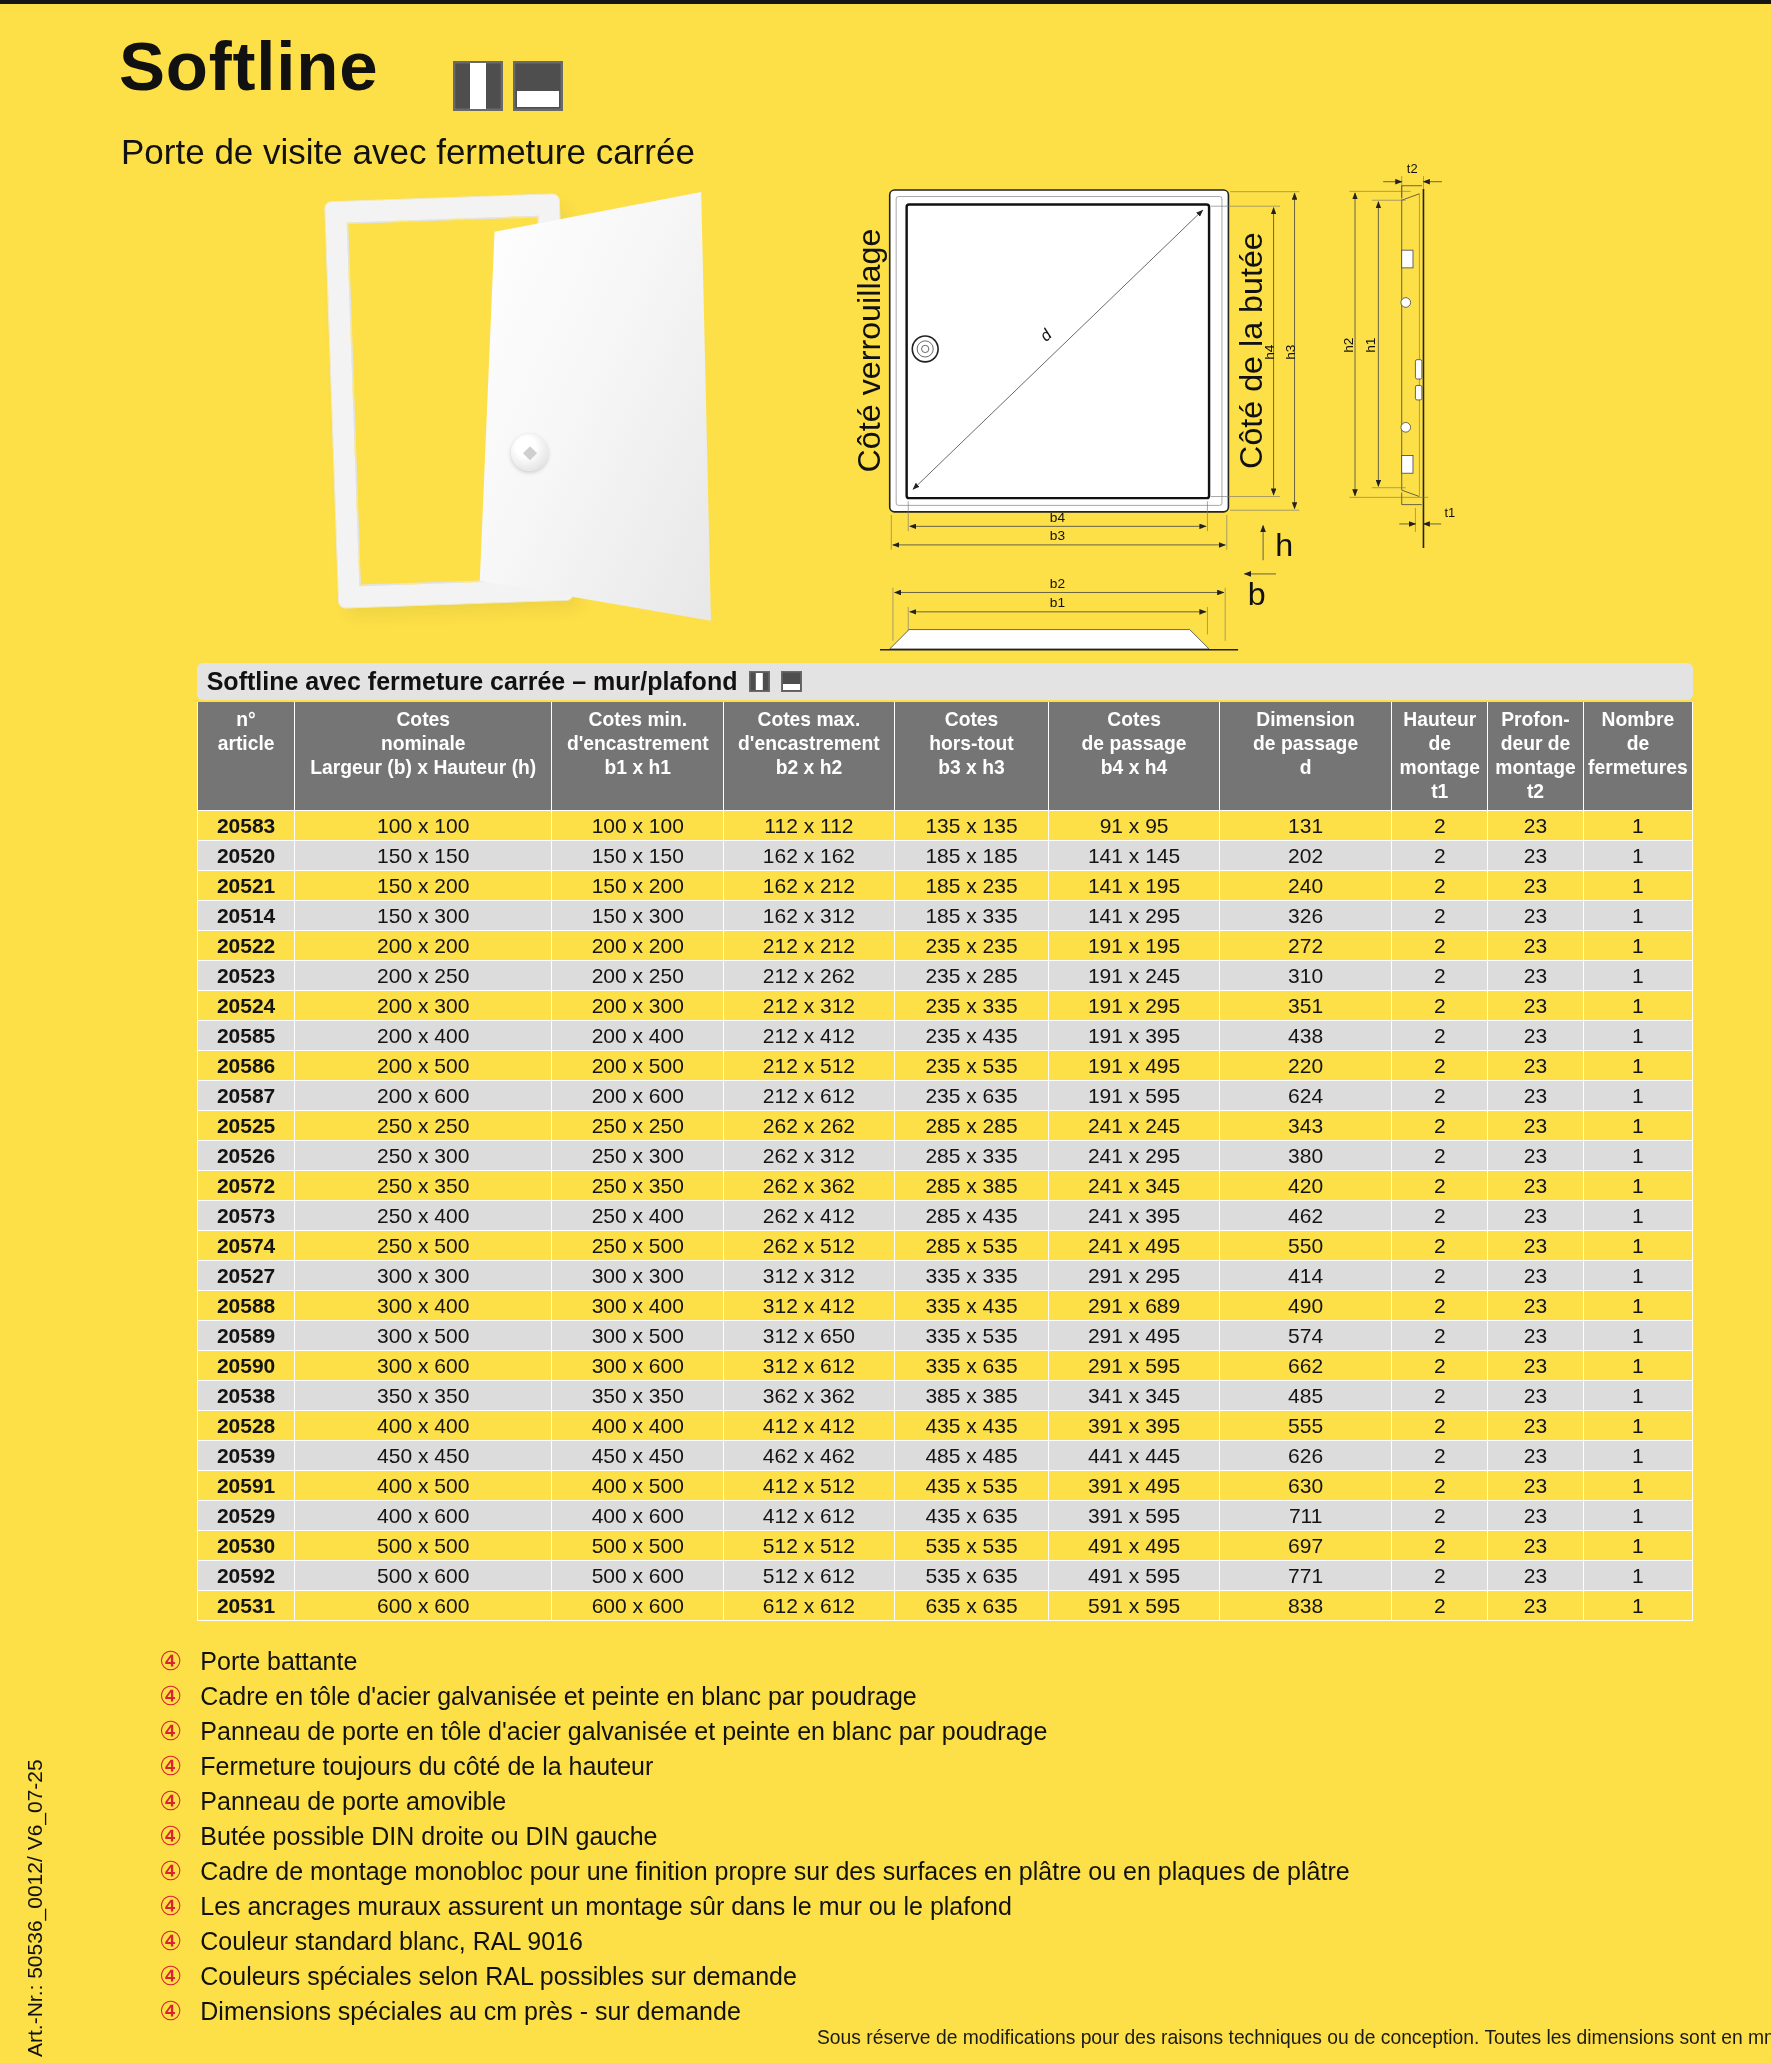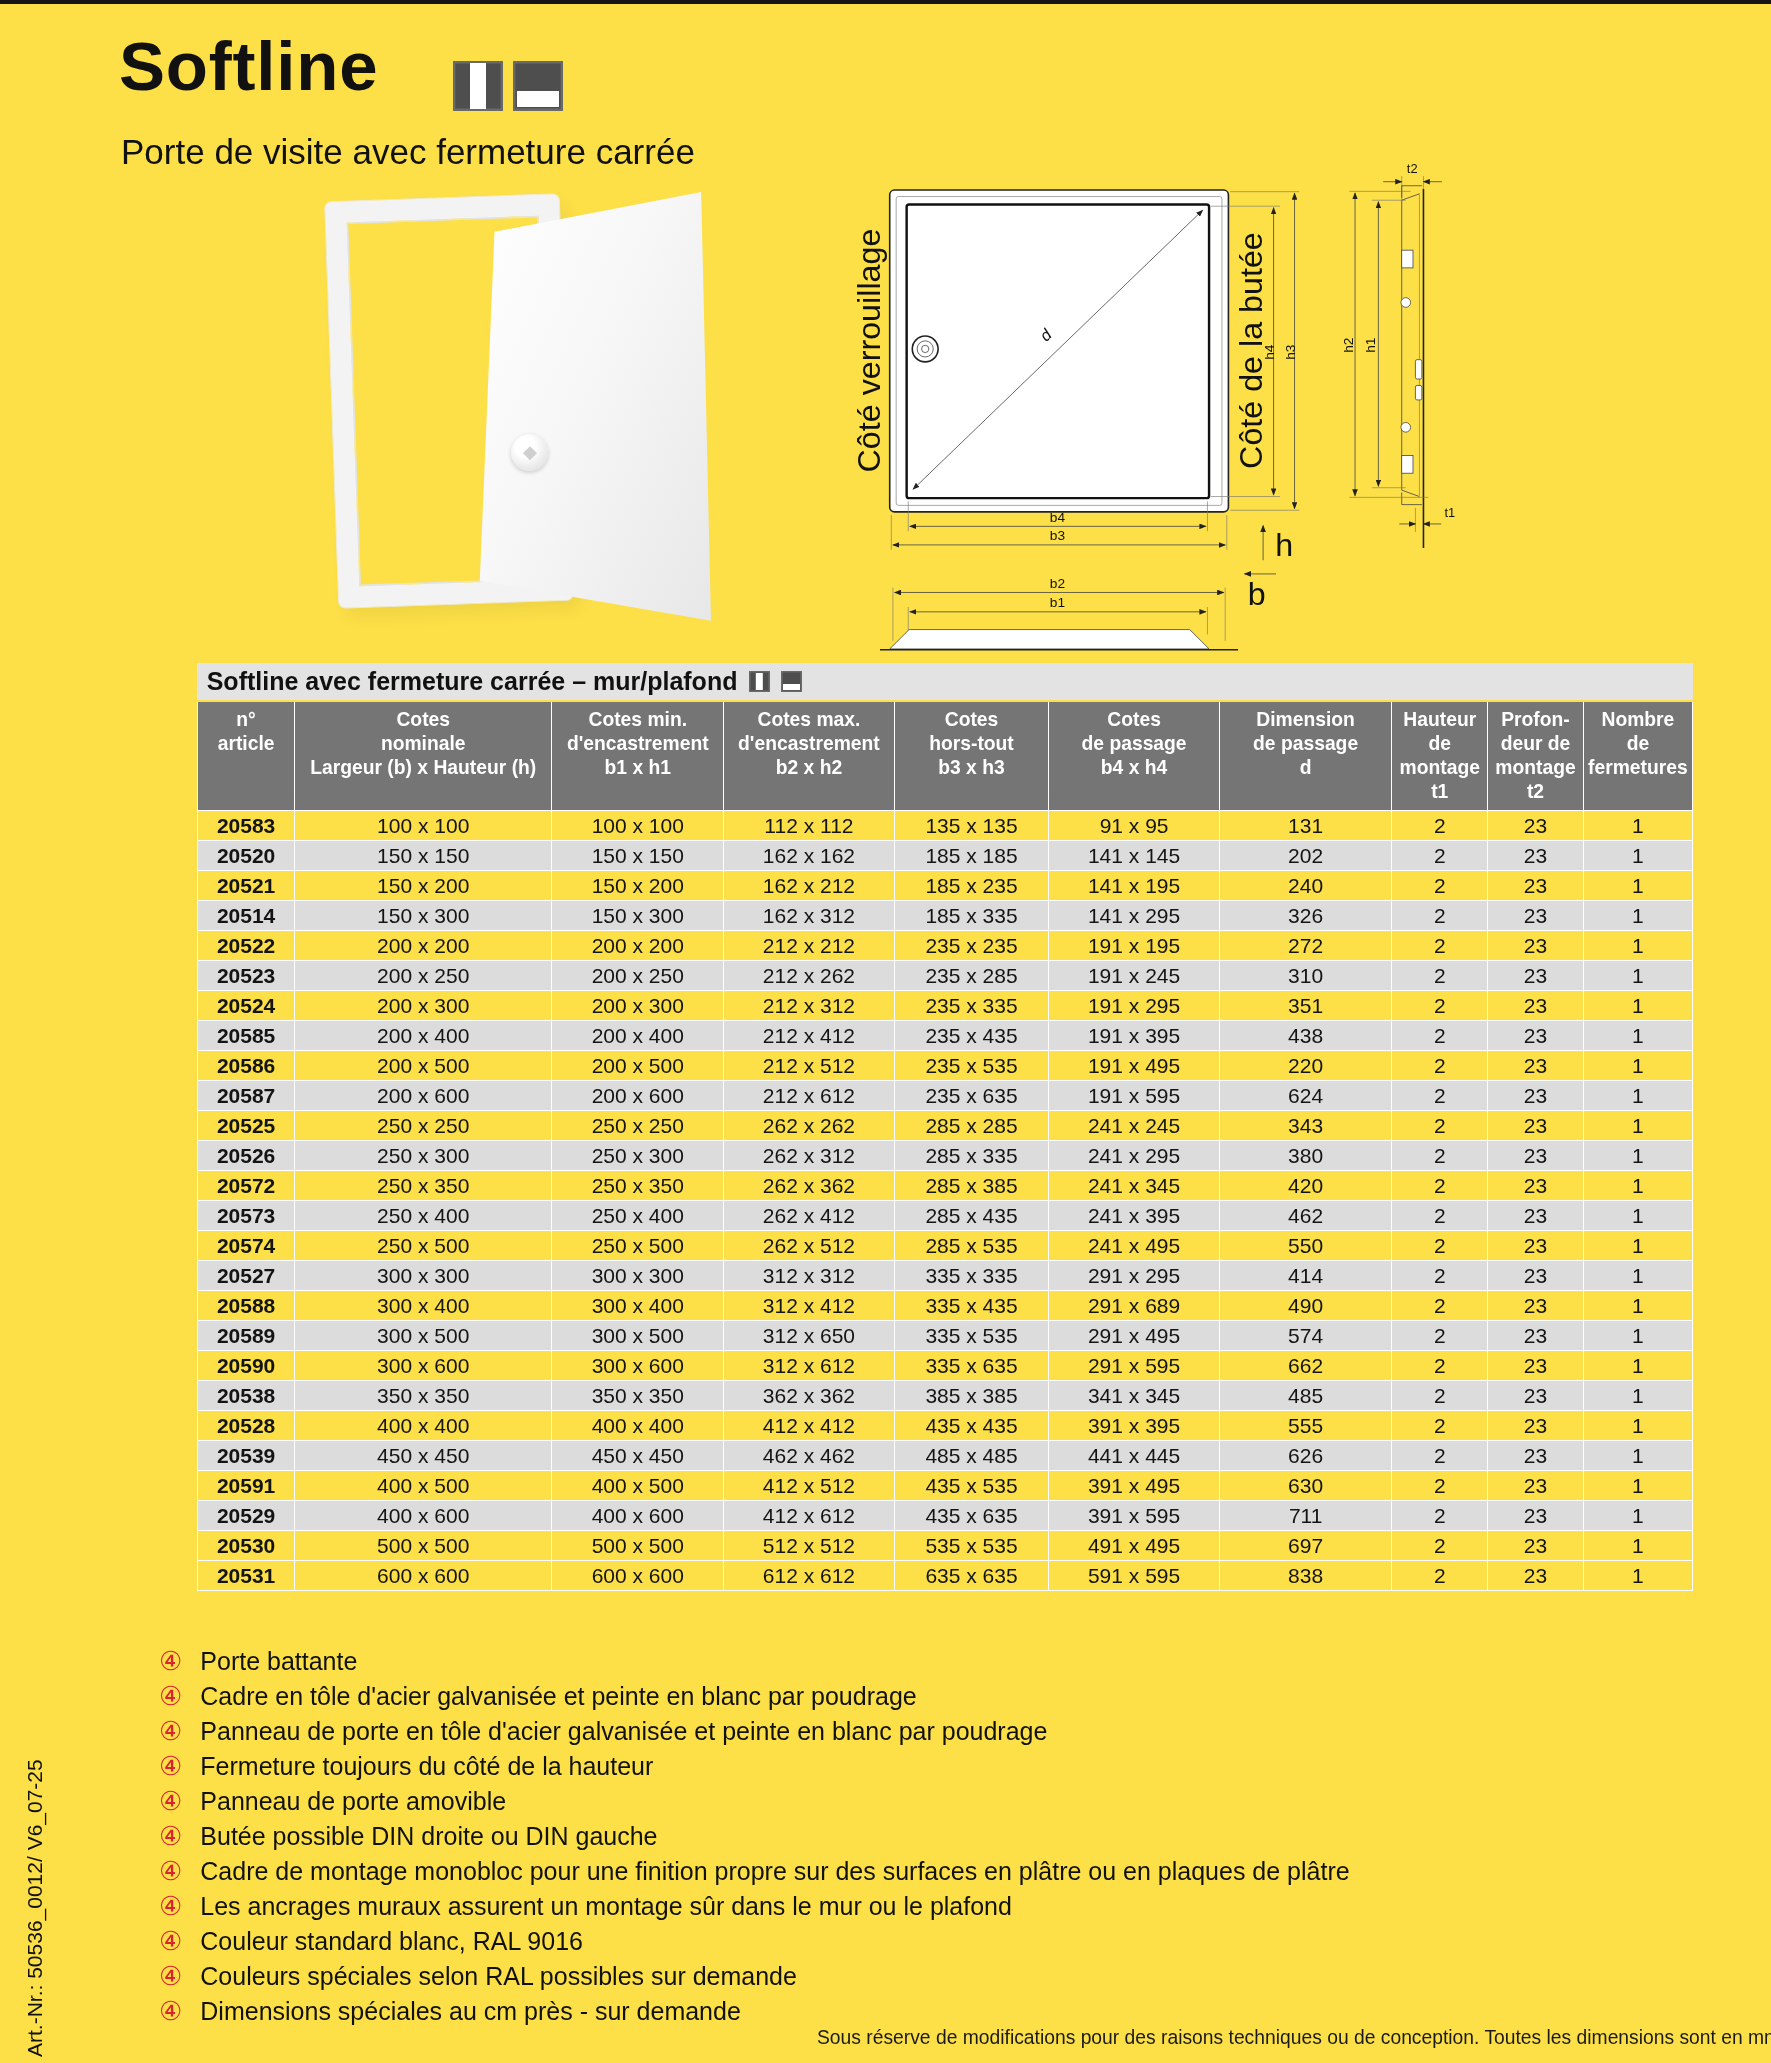--- a/index.html
+++ b/index.html
@@ -39,21 +39,21 @@
   .biglab{font-size:40px;}
   .dlab{font-size:20px;font-style:italic;}
   .thin{stroke:#444;stroke-width:1;}
   .xthin{stroke:#777;stroke-width:.8;}
   .med{stroke:#222;stroke-width:2;}
   .thick{stroke:#111;stroke-width:3;}
 
   
   .tablewrap{position:absolute;left:197px;top:663px;width:1496px;}
   .tbar{height:37px;background:#e3e3e3;display:flex;align-items:center;gap:11.3px;
-        padding-left:9.7px;box-sizing:border-box;font-weight:bold;font-size:25px;}
+        padding-left:9.7px;box-sizing:border-box;font-weight:bold;font-size:25px;border-radius:6px;}
   .mini{width:21px;height:21px;}
   .mini.icon-wall{box-shadow:inset 0 0 0 1.6px #6a6a6a;}
   .mini.icon-wall::after{width:6.4px;top:1.6px;bottom:1.6px;}
   .mini.icon-ceil{box-shadow:inset 0 0 0 1.6px #6a6a6a;}
   .mini.icon-ceil::after{left:1.6px;right:1.6px;bottom:1.6px;height:6.4px;}
   table{width:100%;border-collapse:collapse;table-layout:fixed;margin-top:1.6px;}
   th{background:#757575;color:#fff;font-weight:bold;font-size:19.3px;line-height:1.24;
      vertical-align:top;padding:6.4px 1.6px;height:100px;box-sizing:border-box;
      border-left:1.6px solid #fff;border-right:1.6px solid #fff;text-align:center;}
   td{font-size:21px;text-align:center;height:30px;padding:0;border:1.6px solid #fff;
@@ -522,20 +522,32 @@
             <td>500 x 500</td>
             <td>500 x 500</td>
             <td>512 x 512</td>
             <td>535 x 535</td>
             <td>491 x 495</td>
             <td>697</td>
             <td>2</td>
             <td>23</td>
             <td>1</td>
           </tr>
+          <tr class="even">
+            <td class="art">20592</td>
+            <td>500 x 600</td>
+            <td>500 x 600</td>
+            <td>512 x 612</td>
+            <td>535 x 635</td>
+            <td>491 x 595</td>
+            <td>771</td>
+            <td>2</td>
+            <td>23</td>
+            <td>1</td>
+          </tr>
           <tr class="odd">
             <td class="art">20531</td>
             <td>600 x 600</td>
             <td>600 x 600</td>
             <td>612 x 612</td>
             <td>635 x 635</td>
             <td>591 x 595</td>
             <td>838</td>
             <td>2</td>
             <td>23</td>

